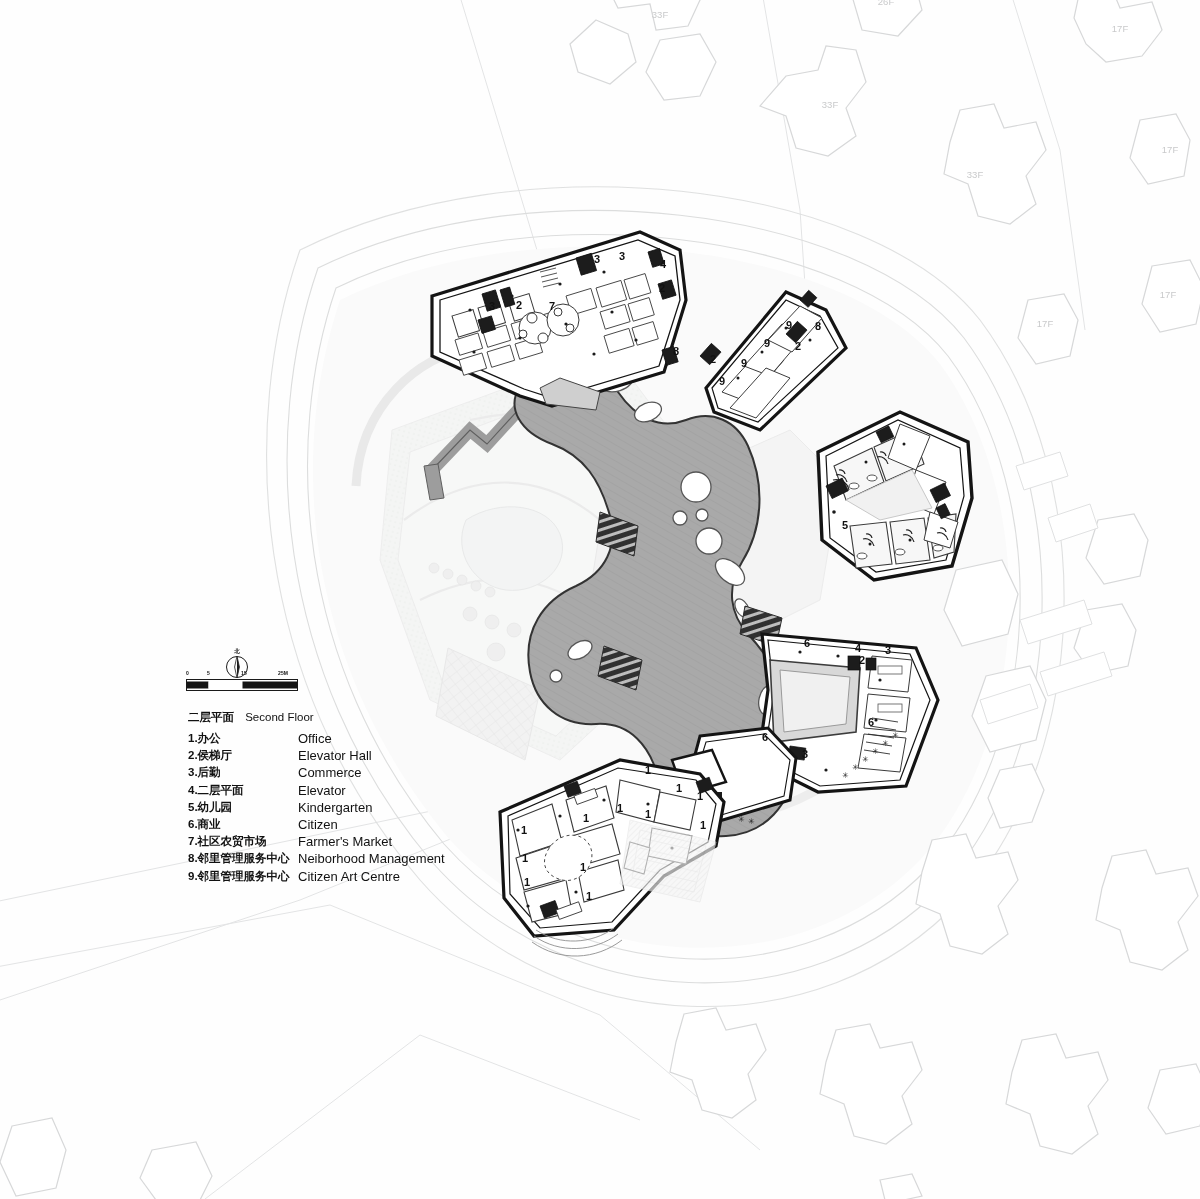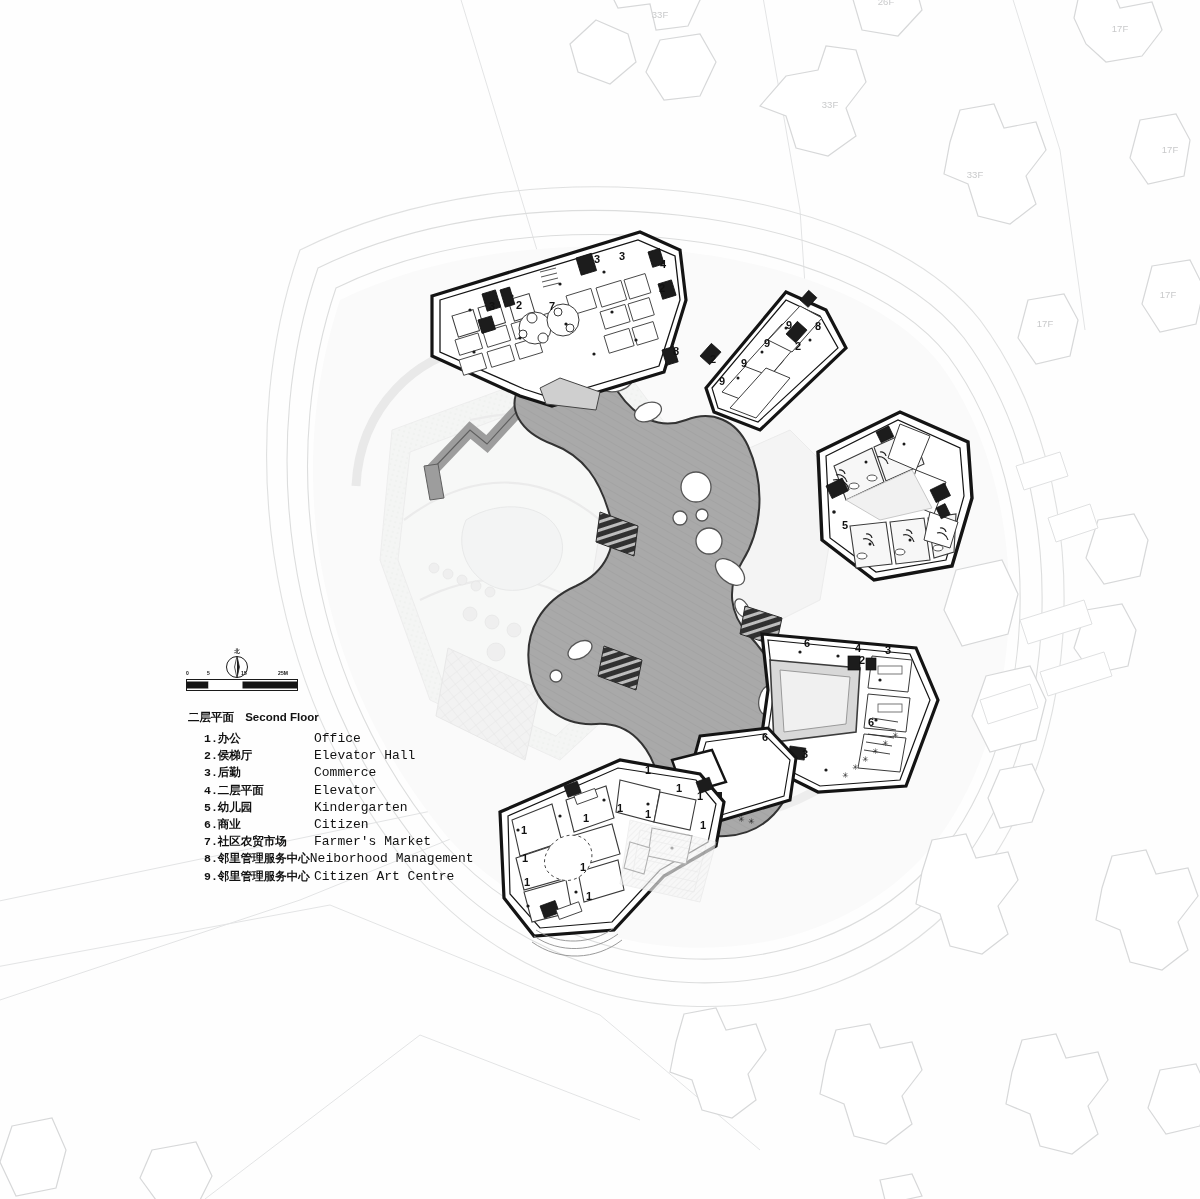--- a/index.html
+++ b/index.html
@@ -8,22 +8,22 @@
   svg{display:block;}
   #plan-svg{position:absolute;left:0;top:0;}
 
   
   #legend-block{position:absolute;left:186px;top:640px;width:270px;}
   #north-rose{position:absolute;left:36px;top:6px;width:30px;height:34px;}
   #scalebar-wrap{position:absolute;left:0px;top:30px;width:112px;height:22px;}
   .scale-ticklabels{position:absolute;left:0;top:0;width:112px;height:9px;}
   .sl{position:absolute;font-size:5px;font-weight:bold;color:#111;letter-spacing:.1px;}
   #legend-title{position:absolute;left:2px;top:70px;font-size:11.5px;font-weight:bold;color:#111;white-space:nowrap;}
-  #legend-title .en{font-weight:bold;}
-  #legend-list{position:absolute;left:18px;top:90px;width:266px;font-family:Liberation Mono, monospace;}
+  #legend-title .en{font-weight:normal;}
+  #legend-list{position:absolute;left:2px;top:90px;width:266px;}
   .leg-row{display:flex;align-items:flex-start;height:17.2px;}
   .leg-cn{width:110px;font-size:11.5px;font-weight:bold;color:#111;white-space:nowrap;line-height:17.2px;}
   .leg-en{font-size:13px;color:#111;white-space:nowrap;line-height:17.2px;}
 </style>
 </head>
 <body>
 
 <div id="stage">
 
   <svg id="plan-svg" width="1200" height="1199" viewBox="0 0 1200 1199">

